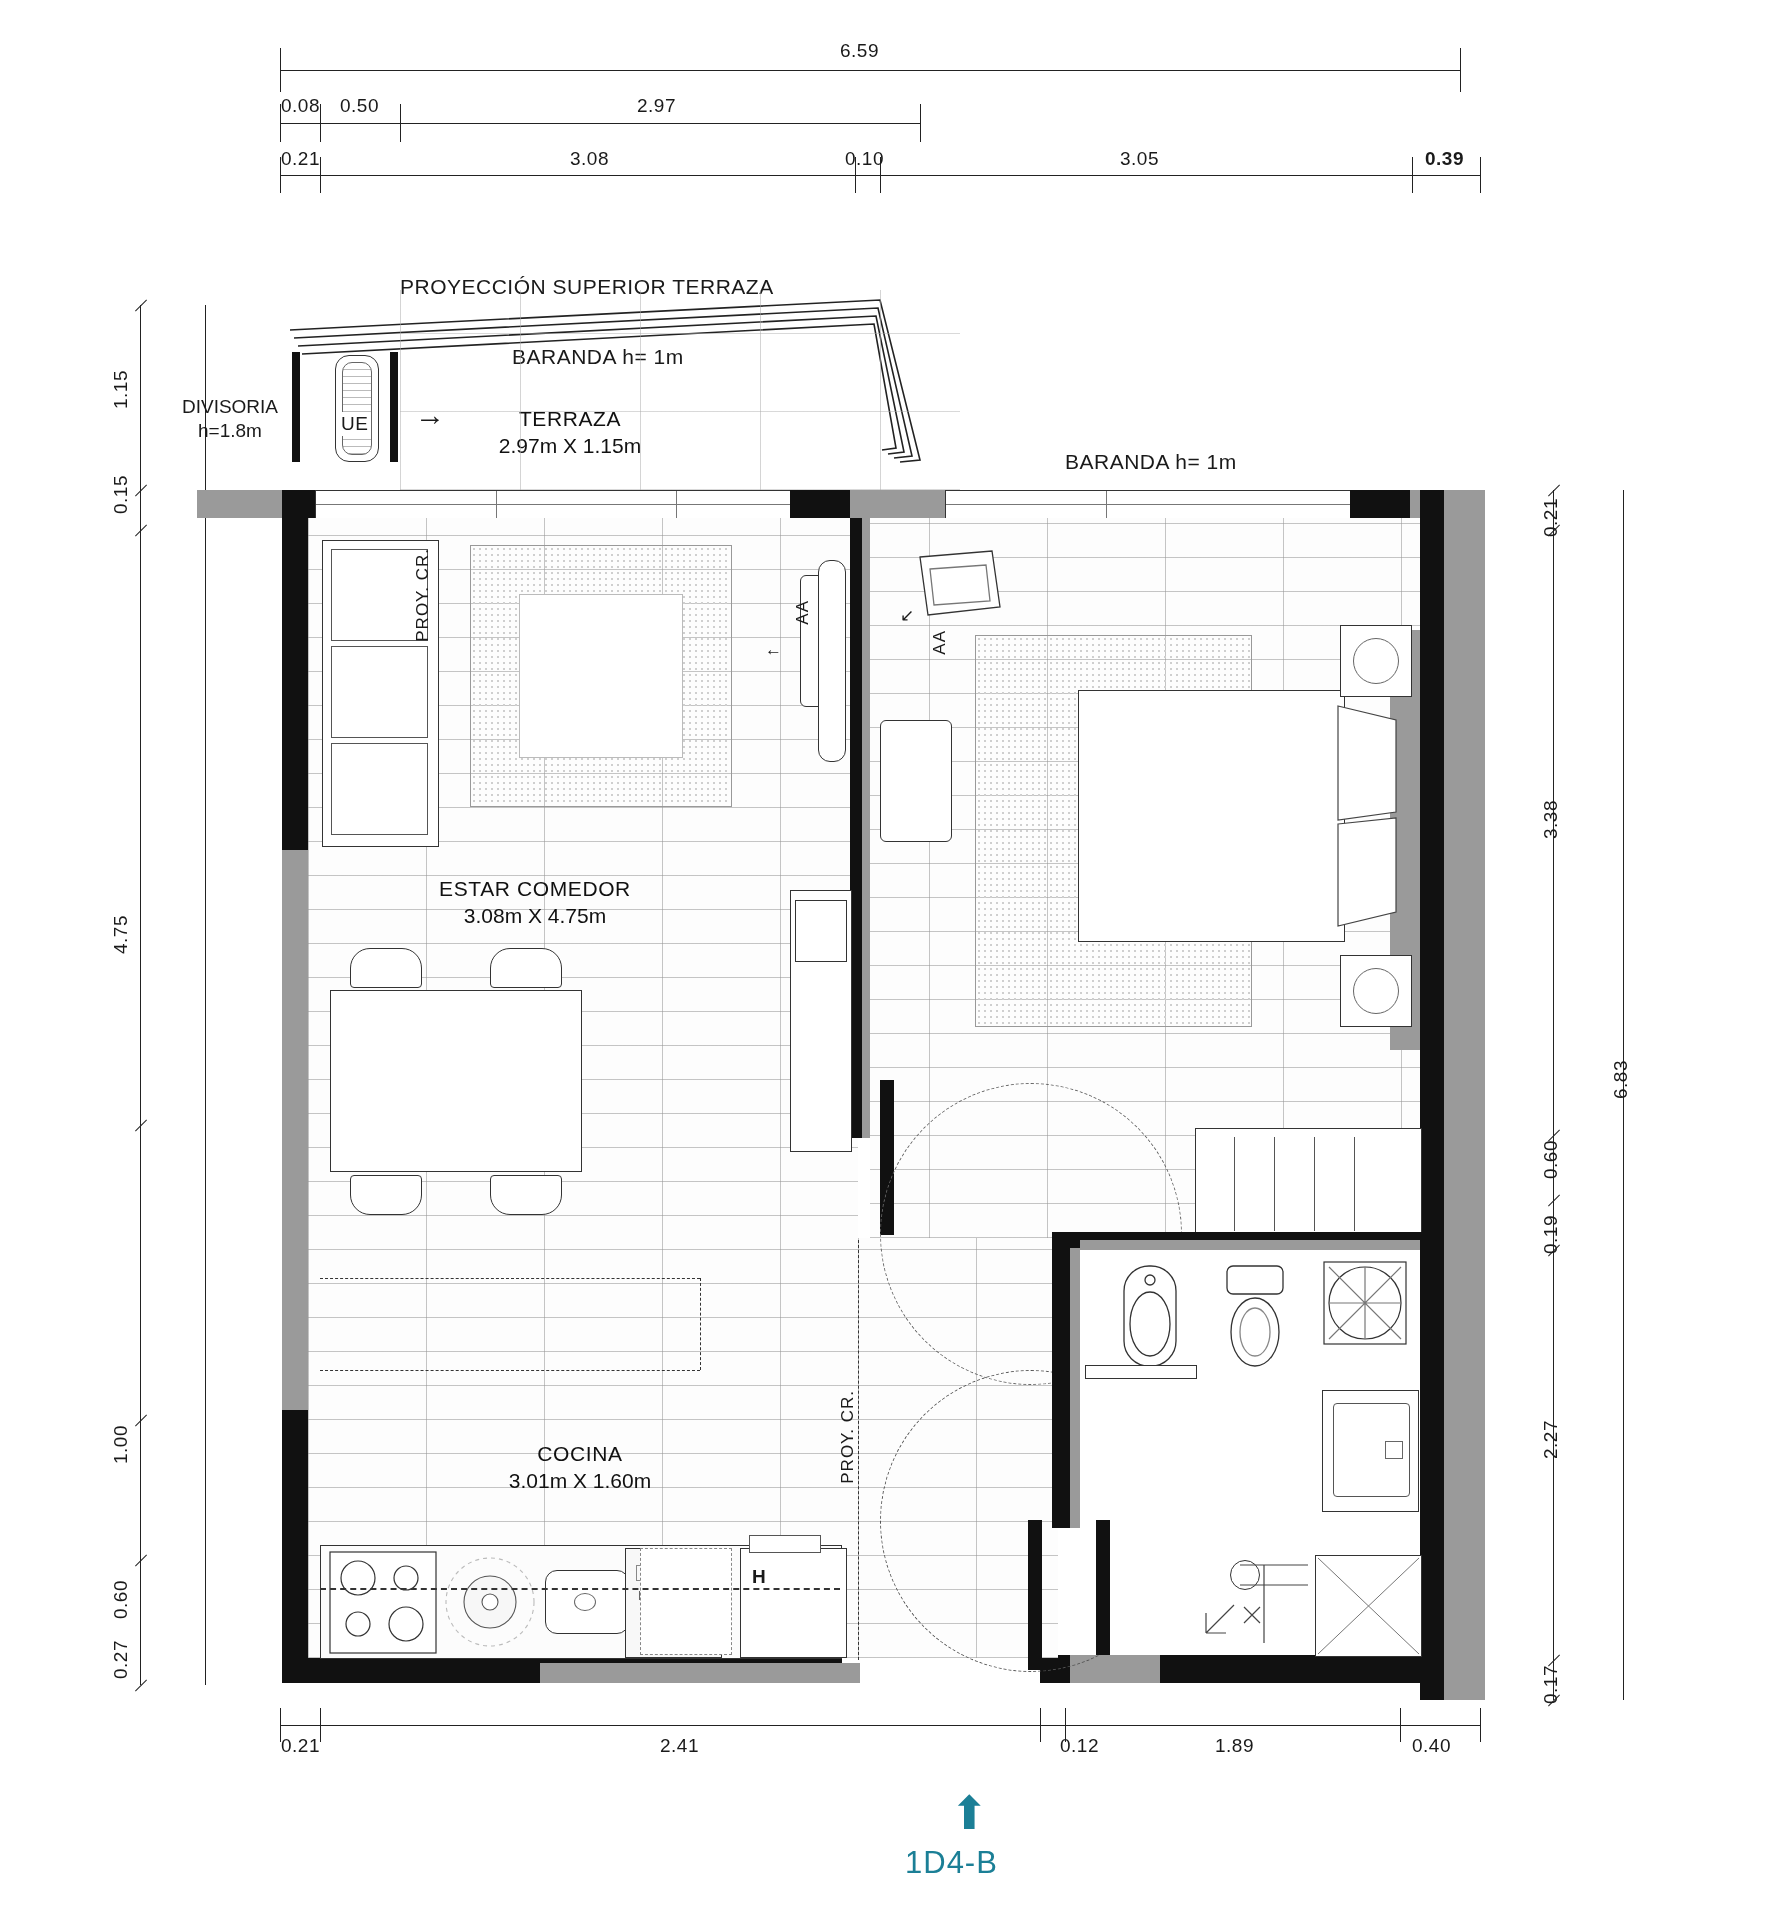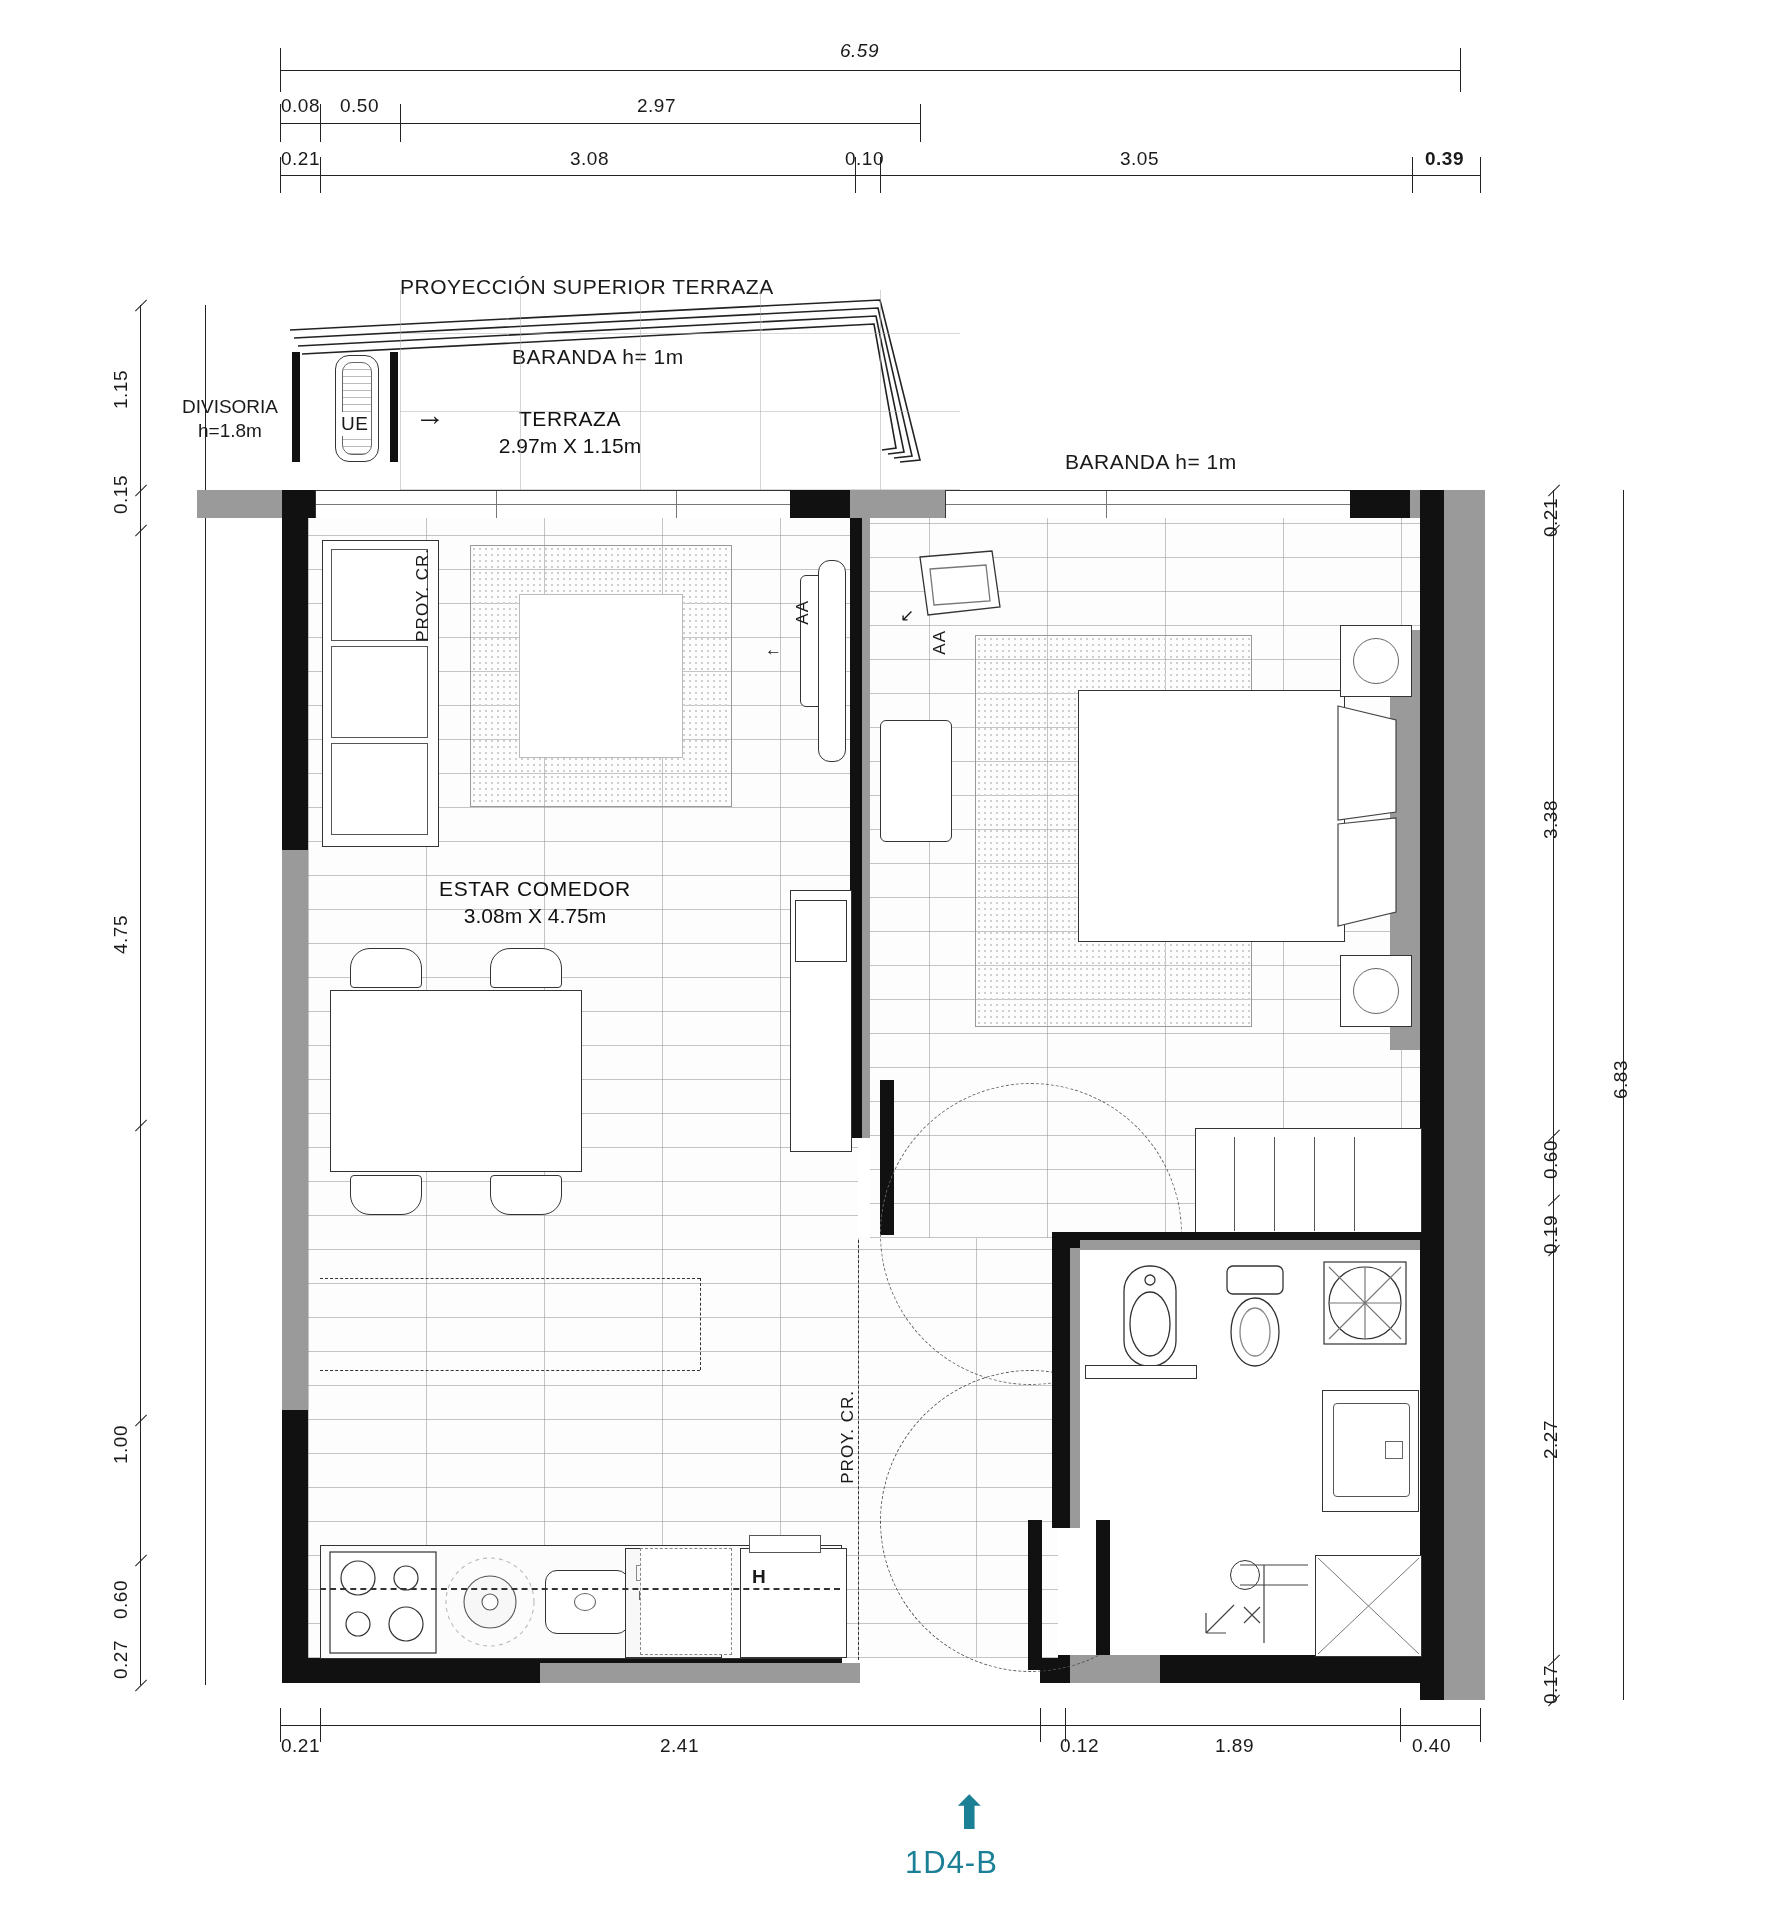--- a/index.html
+++ b/index.html
@@ -37,21 +37,21 @@
 </head>
 <body>
 
 <div class="stage">
 
   <div>
 
     <div class="line hline" style="left:280px;top:70px;width:1180px;"></div>
     <div class="line vline" style="left:280px;top:48px;height:44px;"></div>
     <div class="line vline" style="left:1460px;top:48px;height:44px;"></div>
-    <div class="abs dimtxt" style="left:840px;top:40px;font-style:italic;">6.59</div>
+    <div class="abs dimtxt" style="left:840px;top:40px;">6.59</div>
 
     <div class="line hline" style="left:280px;top:123px;width:640px;"></div>
     <div class="line vline" style="left:280px;top:104px;height:38px;"></div>
     <div class="line vline" style="left:320px;top:104px;height:38px;"></div>
     <div class="line vline" style="left:400px;top:104px;height:38px;"></div>
     <div class="line vline" style="left:920px;top:104px;height:38px;"></div>
     <div class="abs dimtxt" style="left:281px;top:95px;">0.08</div>
     <div class="abs dimtxt" style="left:340px;top:95px;">0.50</div>
     <div class="abs dimtxt" style="left:637px;top:95px;">2.97</div>
 
@@ -321,20 +321,24 @@
   <div class="abs" style="left:1230px;top:1560px;width:28px;height:28px;border:1px solid #333;border-radius:50%;background:#fff;"></div>
   <svg class="abs" style="left:1200px;top:1555px;" width="120" height="95" viewBox="0 0 120 95">
     <g fill="none" stroke="#444" stroke-width="1.2">
       <path d="M40,10 L108,10 M40,30 L108,30 M64,10 L64,88"></path>
       <path d="M6,78 L34,50 M6,78 L6,58 M6,78 L26,78"></path>
       <path d="M44,52 L60,68 M44,68 L60,52"></path>
     </g>
   </svg>
 
 
+  <div class="roomlabel" style="left:440px;top:1440px;width:280px;">
+    <div class="nm">COCINA</div>
+    <div>3.01m X 1.60m</div>
+  </div>
 
   <div class="thinbox" style="left:320px;top:1545px;width:520px;height:112px;background:#fcfcfc;"></div>
 
   <svg class="abs" style="left:328px;top:1550px;" width="110" height="105" viewBox="0 0 110 105">
     <g fill="#fff" stroke="#333" stroke-width="1.2">
       <rect x="2" y="2" width="106" height="101"></rect>
       <circle cx="30" cy="28" r="17"></circle>
         <circle cx="78" cy="28" r="12"></circle>
       <circle cx="30" cy="74" r="12"></circle>
         <circle cx="78" cy="74" r="17"></circle>

